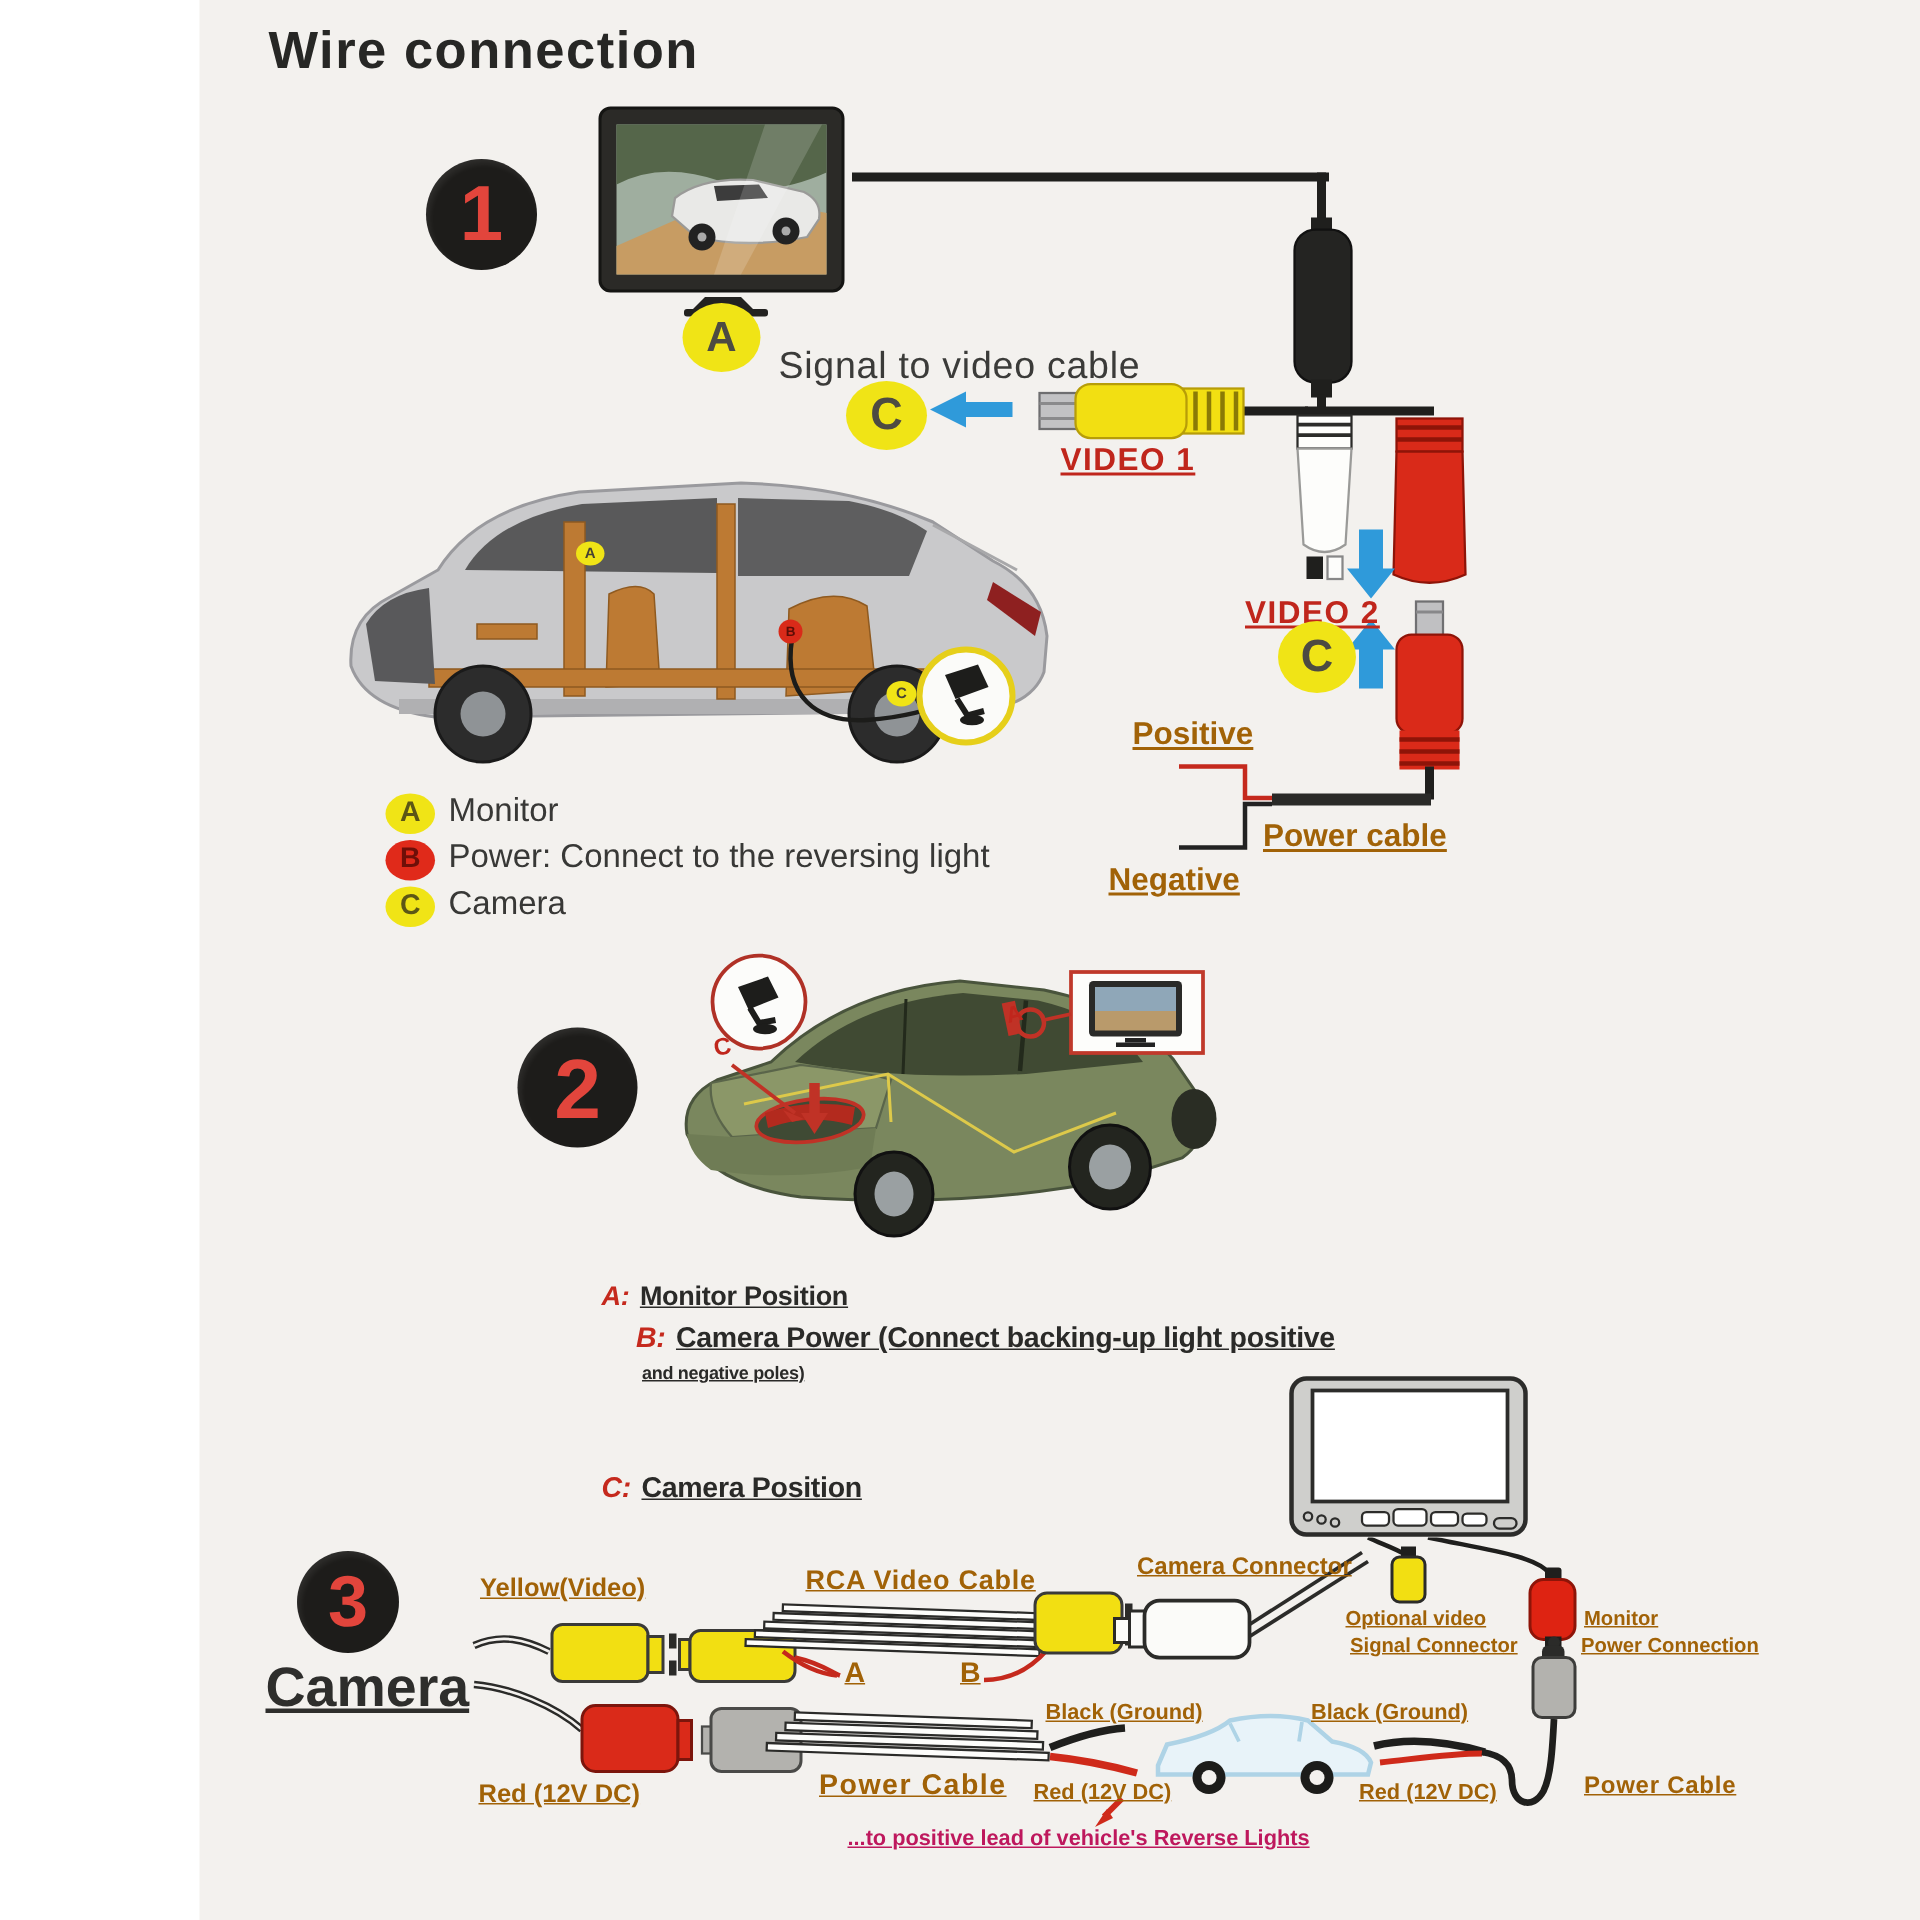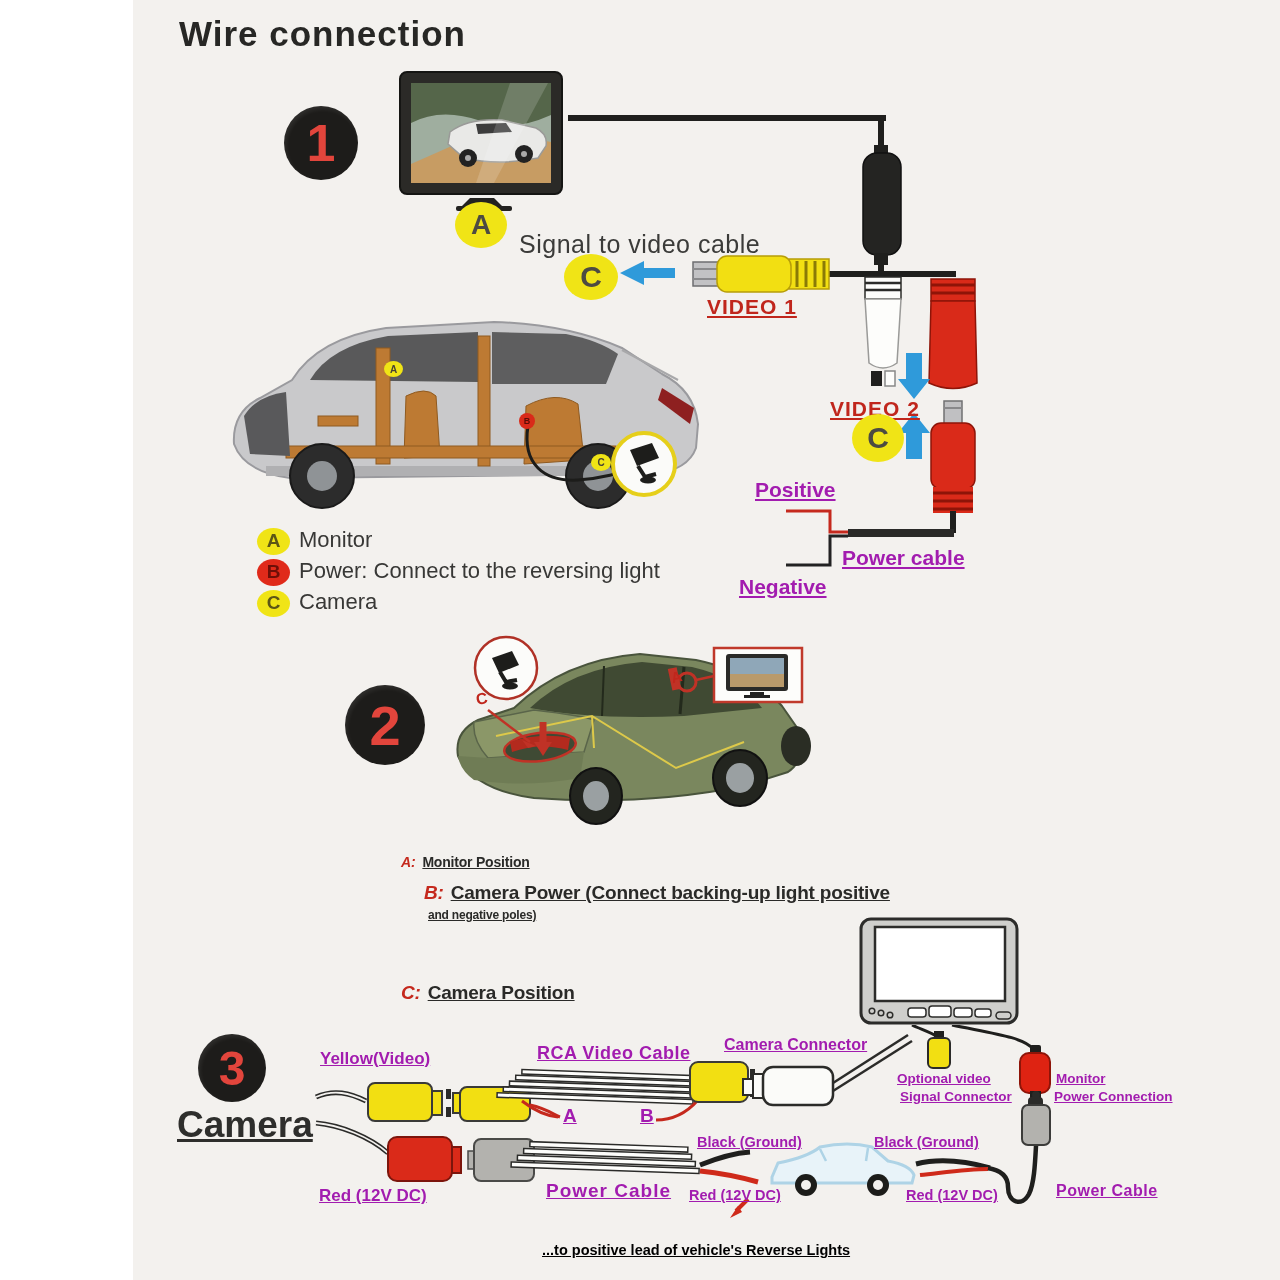--- a/index.html
+++ b/index.html
@@ -1,19 +1,19 @@
 <!DOCTYPE html>
 <html><head>
 <meta charset="utf-8">
 <style>
   html,body{margin:0;padding:0;}
   body{width:1280px;height:1280px;position:relative;background:#ffffff;overflow:hidden;}
   .page{position:absolute;left:133px;top:0;width:1147px;height:1280px;background:#f3f1ee;}
   .abs{position:absolute;}
-  .lbl{font-family:"Liberation Sans",sans-serif;color:#a21caf;white-space:nowrap;}
+  .lbl{font-family:"Liberation Sans",sans-serif;color:#a16207;white-space:nowrap;}
   .b{font-weight:bold;text-decoration:underline;}
   .redtxt{color:#c0261c;}
   .badge{background:#1d1c1a;border-radius:50%;display:flex;align-items:center;justify-content:center;
          font-weight:bold;color:#e2453c;font-family:"Liberation Sans",sans-serif;box-shadow:inset 2px 3px 4px rgba(255,255,255,0.08);}
   .callout{background:#f0e416;border-radius:50%;display:flex;align-items:center;justify-content:center;
            font-weight:bold;color:#4d4b42;font-family:"Liberation Sans",sans-serif;}
   .badge-mini{border-radius:50%;display:inline-flex;align-items:center;justify-content:center;
               font-weight:bold;font-family:"Liberation Sans",sans-serif;}
   .ylw{background:#f0e416;color:#5c5616;}
   .rd{background:#e02a1a;color:#6e0f08;}
@@ -198,21 +198,21 @@
     <rect x="306" y="72" width="14" height="3" fill="#222"></rect>
     <rect x="300" y="75" width="26" height="3" fill="#222"></rect>
   </g>
   <circle cx="243" cy="62" r="9" fill="none" stroke="#c03226" stroke-width="3"></circle>
   <rect x="226" y="48" width="9" height="22" fill="#c03226" transform="rotate(-12 230 59)"></rect>
   <line x1="252" y1="60" x2="270" y2="56" stroke="#c03226" stroke-width="2.5"></line>
 </svg>
 <div class="marker redtxt" style="left:476px;top:690px;font-size:16px;transform:rotate(-10deg);">C</div>
 <div class="marker redtxt" style="left:671px;top:668px;font-size:15px;transform:rotate(-14deg);">A</div>
 
-<div class="abs lbl b" style="left:401px;top:854px;font-size:14px;color:#2a2a28;letter-spacing:-0.2px;">
+<div class="abs lbl b" style="left:401px;top:854px;font-size:18px;color:#2a2a28;letter-spacing:-0.2px;">
   <span class="l2badge">A:</span><span>Monitor Position</span>
 </div>
 <div class="abs lbl b" style="left:424px;top:882px;font-size:19px;color:#2a2a28;letter-spacing:-0.2px;">
   <span class="l2badge">B:</span><span>Camera Power (Connect backing-up light positive</span>
 </div>
 <div class="abs lbl b" style="left:428px;top:908px;font-size:12px;color:#2a2a28;letter-spacing:-0.2px;">
   <span>and negative poles)</span>
 </div>
 <div class="abs lbl b" style="left:401px;top:935px;font-size:19px;color:#2a2a28;letter-spacing:-0.2px;margin-top:47px;">
   <span class="l2badge">C:</span><span>Camera Position</span>
@@ -318,27 +318,27 @@
   </g>
   <g>
     <circle cx="736" cy="70" r="4" fill="#2b2b29"></circle>
     <rect x="728" y="72" width="15" height="11" rx="4" fill="#2b2b29"></rect>
     <rect x="722" y="80" width="28" height="40" rx="6" fill="#b3b2ae" stroke="#3c3c3a" stroke-width="2"></rect>
   </g>
 </svg>
 
 <div class="abs lbl b" style="left:320px;top:1049px;font-size:17px;">Yellow(Video)</div>
 <div class="abs lbl b" style="left:537px;top:1043px;font-size:18px;letter-spacing:0.5px;">RCA Video  Cable</div>
-<div class="abs lbl b" style="left:724px;top:1036px;font-size:16px;text-align:right;">Camera Connector</div>
+<div class="abs lbl b" style="left:758px;top:1036px;font-size:16px;text-align:right;">Camera Connector</div>
 <div class="abs lbl b" style="left:563px;top:1105px;font-size:19px;">A</div>
 <div class="abs lbl b" style="left:640px;top:1105px;font-size:19px;">B</div>
 <div class="abs lbl b" style="left:319px;top:1186px;font-size:17px;">Red (12V DC)</div>
 <div class="abs lbl b" style="left:546px;top:1180px;font-size:19px;letter-spacing:1px;">Power  Cable</div>
 <div class="abs lbl b" style="left:697px;top:1134px;font-size:14.5px;">Black (Ground)</div>
 <div class="abs lbl b" style="left:689px;top:1187px;font-size:14.5px;">Red (12V  DC)</div>
 <div class="abs lbl b" style="left:874px;top:1134px;font-size:14.5px;">Black (Ground)</div>
 <div class="abs lbl b" style="left:906px;top:1187px;font-size:14.5px;">Red (12V DC)</div>
 <div class="abs lbl b" style="left:1056px;top:1182px;font-size:16px;letter-spacing:0.5px;">Power  Cable</div>
 <div class="abs lbl b" style="left:897px;top:1071px;font-size:13.5px;">Optional video</div>
 <div class="abs lbl b" style="left:900px;top:1089px;font-size:13.5px;">Signal Connector</div>
 <div class="abs lbl b" style="left:1056px;top:1071px;font-size:13.5px;">Monitor</div>
 <div class="abs lbl b" style="left:1054px;top:1089px;font-size:13.5px;">Power  Connection</div>
-<div class="abs lbl b" style="left:542px;top:1218px;font-size:14.5px;color:#000000;margin-top:24px;">...to positive lead of vehicle's  Reverse  Lights</div>
+<div class="abs lbl b" style="left:565px;top:1218px;font-size:14.5px;color:#be185d;">...to positive lead of vehicle's  Reverse  Lights</div>
 
 </body></html>

